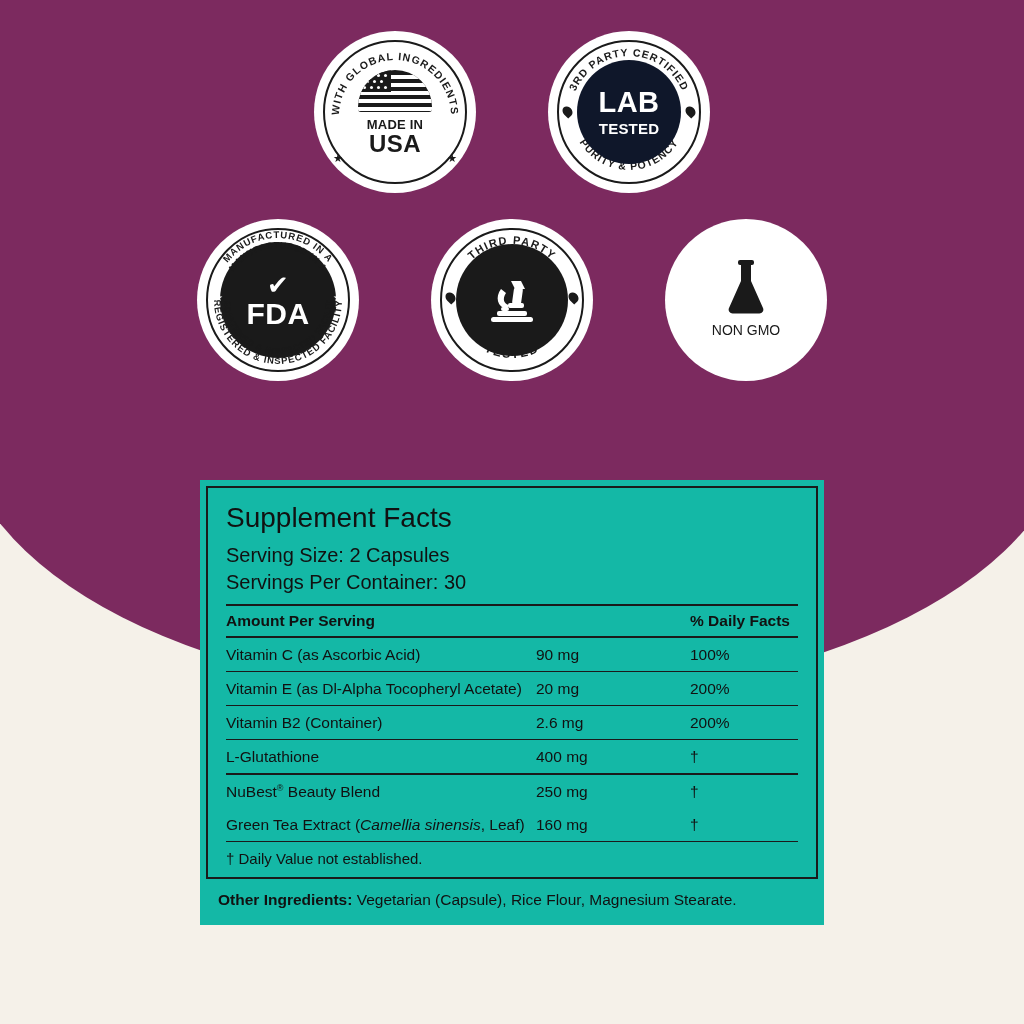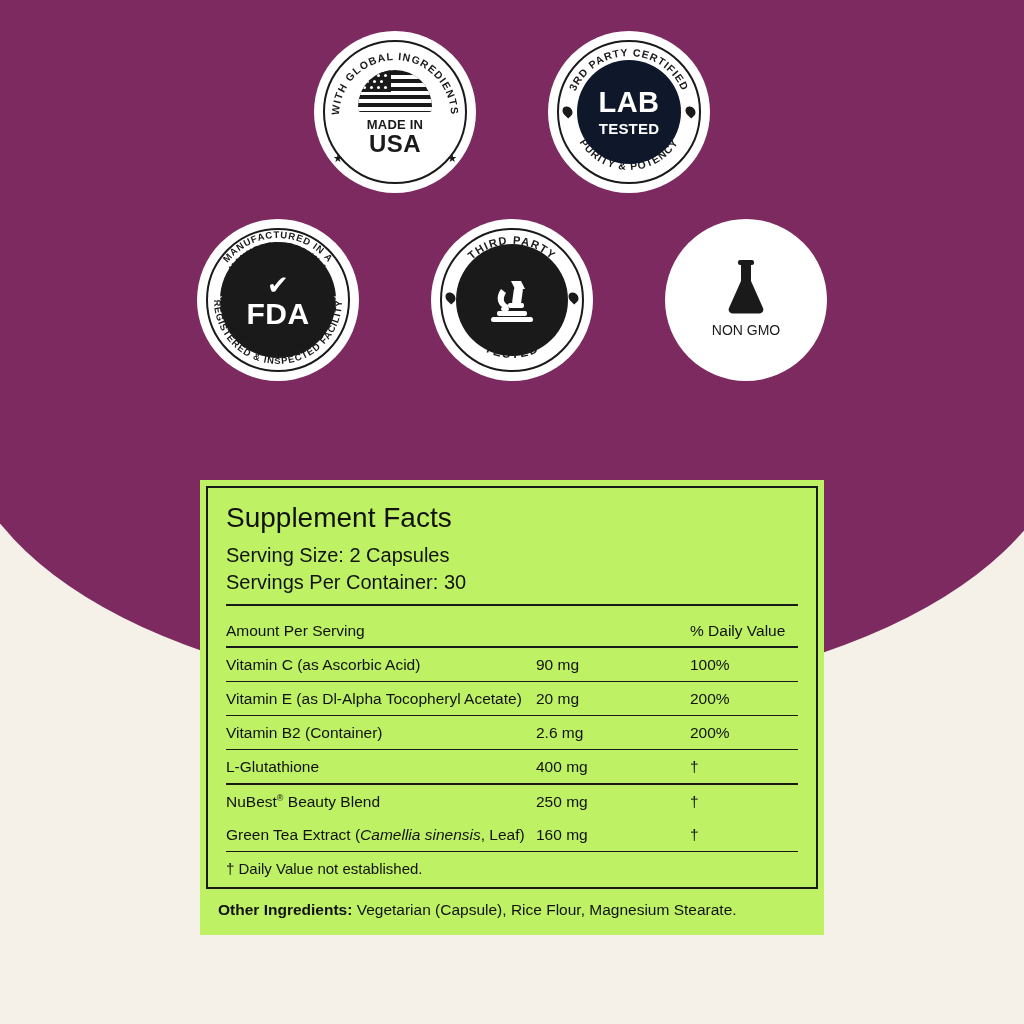--- a/index.html
+++ b/index.html
@@ -236,21 +236,21 @@
     align-items: center;
     justify-content: center;
   }
 
   
   .panel {
     position: absolute;
     left: 200px;
     top: 480px;
     width: 624px;
-    background: #bef264;
+    background: #14b8a6;
     box-sizing: border-box;
     padding: 0;
   }
   .panel-inner {
     border: 2.5px solid #1a1a1a;
     margin: 6px 6px 0 6px;
     padding: 14px 18px 10px 18px;
     box-sizing: border-box;
   }
   .sf-title {
@@ -274,22 +274,22 @@
     font-size: 15.5px;
     color: #111;
   }
   table.sf td, table.sf th {
     padding: 8px 0 7px 0;
     text-align: left;
     font-weight: normal;
     vertical-align: top;
   }
   table.sf tr.hdr th {
-    font-weight: normal;
-    padding-top: 16px;
+    font-weight: bold;
+    padding-top: 6px;
     padding-bottom: 6px;
   }
   td.amt, th.amt {
     text-align: right;
     width: 110px;
     padding-right: 44px !important;
   }
   td.dv, th.dv {
     text-align: right;
     width: 108px;
@@ -484,21 +484,21 @@
     <div class="sf-title">Supplement Facts</div>
     <div class="sf-serving">Serving Size: 2 Capsules</div>
     <div class="sf-serving">Servings Per Container: 30</div>
     <div class="rule-thick"></div>
 
     <table class="sf">
       <tbody>
           <tr class="hdr line-thick">
         <th>Amount Per Serving</th>
         <th class="amt"></th>
-        <th class="dv">% Daily Value</th>
+        <th class="dv">% Daily Facts</th>
       </tr>
 
       <tr class="line">
         <td>Vitamin C (as Ascorbic Acid)</td>
         <td class="amt">90 mg</td>
         <td class="dv">100%</td>
       </tr>
       <tr class="line">
         <td>Vitamin E (as Dl-Alpha Tocopheryl Acetate)</td>
         <td class="amt">20 mg</td>

